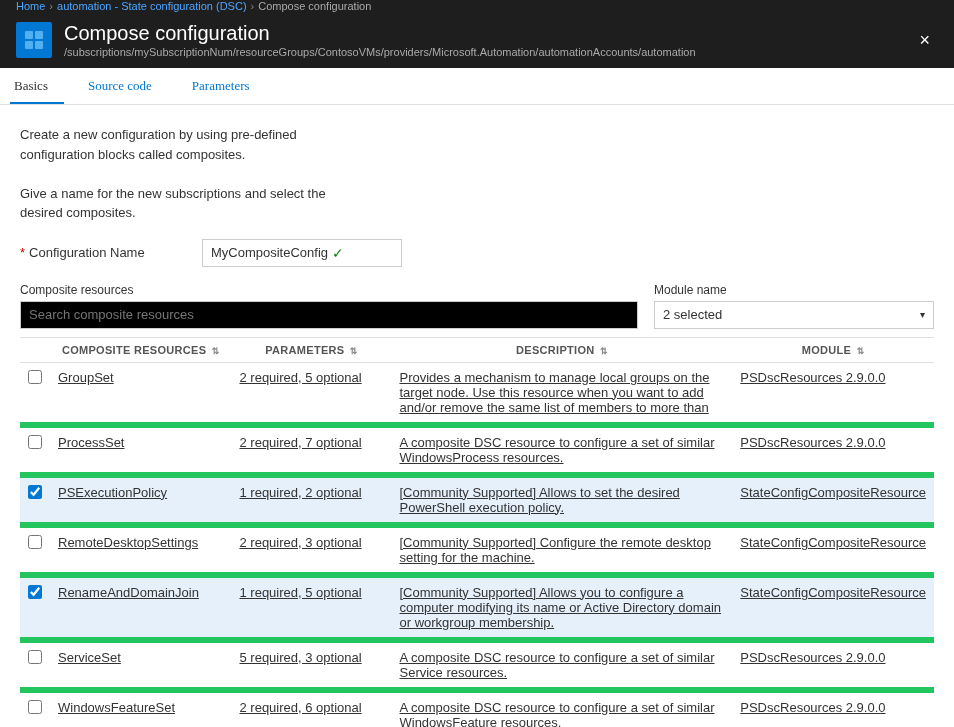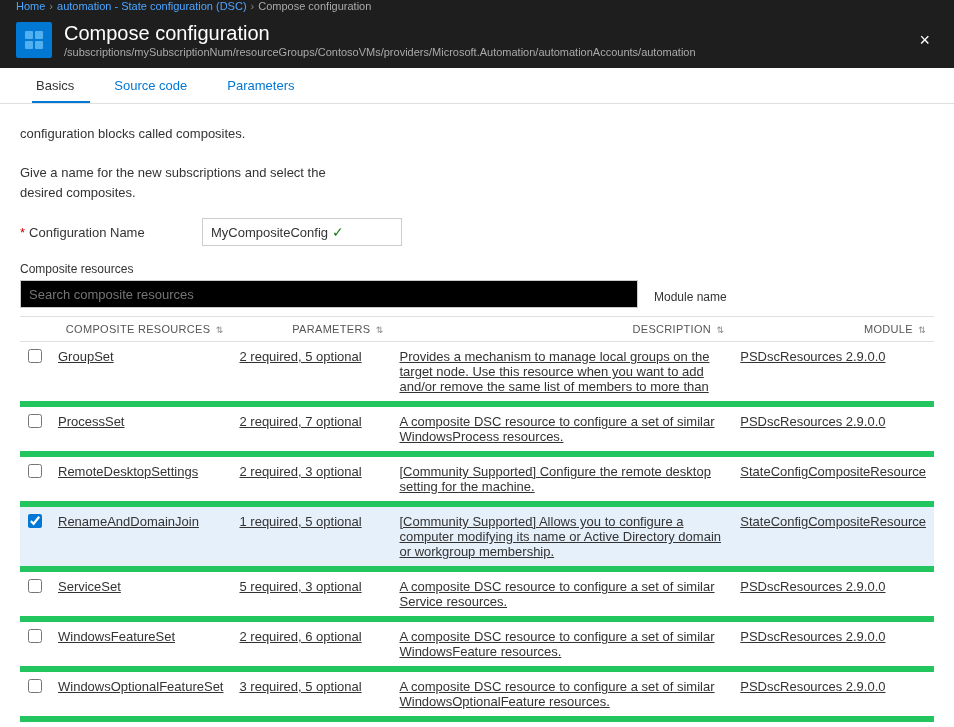--- a/index.html
+++ b/index.html
@@ -53,22 +53,23 @@
       cursor: pointer;
       padding: 4px 8px;
       background: none;
       border: none;
     }
 
     .tabs {
       background: #fff;
       border-bottom: 1px solid #e0e0e0;
       display: flex;
-      padding: 0 32px;
+      padding: 0 10px;
       gap: 0;
+      font-family: Liberation Serif, serif;
     }
     .tab {
       padding: 10px 16px 8px 4px;
       margin-right: 20px;
       cursor: pointer;
       font-size: 13px;
       color: #333;
       border-bottom: 2px solid transparent;
       text-decoration: none;
     }
@@ -163,23 +164,23 @@
     table {
       width: 100%;
       border-collapse: collapse;
       margin-top: 4px;
     }
     thead tr {
       border-top: 1px solid #e0e0e0;
       border-bottom: 1px solid #e0e0e0;
     }
     th {
-      text-align: right;
+      text-align: center;
       font-size: 11px;
-      font-weight: 400;
+      font-weight: 700;
       color: #555;
       padding: 6px 8px;
       text-transform: uppercase;
       letter-spacing: 0.3px;
     }
     th .sort-icon { color: #888; font-size: 9px; margin-left: 2px; }
     td {
       padding: 7px 8px;
       font-size: 13px;
       color: #333;
@@ -230,20 +231,21 @@
 </div>
 
 <div class="tabs">
   <span class="tab active">Basics</span>
   <span class="tab link-tab">Source code</span>
   <span class="tab link-tab">Parameters</span>
 </div>
 
 <div class="content">
   <div class="description-text">
+    <div>Create a new configuration by using pre-defined</div>
     <div>configuration blocks called composites.</div>
     <br>
     <div>Give a name for the new subscriptions and select the</div>
     <div>desired composites.</div>
   </div>
 
   <div class="field-row">
     <div class="field-label">
       <span class="required-star">*</span>
       <span>Configuration Name</span>
@@ -255,20 +257,24 @@
   </div>
 
   <div class="search-section">
     <div class="search-row">
       <div class="search-col">
         <div class="field-label-sm">Composite resources</div>
         <input type="text" class="search-input" placeholder="Search composite resources" style="">
       </div>
       <div class="module-col">
         <div class="field-label-sm">Module name</div>
+        <div class="dropdown">
+          <span>2 selected</span>
+          <span class="dropdown-arrow">▾</span>
+        </div>
       </div>
     </div>
   </div>
 
   <table>
     <thead>
       <tr>
         <th class="checkbox-col"></th>
         <th class="col-resource">
           COMPOSITE RESOURCES <span class="sort-icon">⇅</span>
@@ -292,20 +298,27 @@
           <td class="col-desc">Provides a mechanism to manage local groups on the target node. Use this resource when you want to add and/or remove the same list of members to more than</td>
           <td class="col-module">PSDscResources 2.9.0.0</td>
         </tr>
         <tr>
           <td class="checkbox-col"><input type="checkbox" style=""></td>
           <td class="col-resource">ProcessSet</td>
           <td class="col-params">2 required, 7 optional</td>
           <td class="col-desc">A composite DSC resource to configure a set of similar WindowsProcess resources.</td>
           <td class="col-module">PSDscResources 2.9.0.0</td>
         </tr>
+        <tr class="highlighted-row">
+          <td class="checkbox-col"><input type="checkbox" checked="" style=""></td>
+          <td class="col-resource">PSExecutionPolicy</td>
+          <td class="col-params">1 required, 2 optional</td>
+          <td class="col-desc">[Community Supported] Allows to set the desired PowerShell execution policy.</td>
+          <td class="col-module">StateConfigCompositeResource</td>
+        </tr>
         <tr>
           <td class="checkbox-col"><input type="checkbox" style=""></td>
           <td class="col-resource">RemoteDesktopSettings</td>
           <td class="col-params">2 required, 3 optional</td>
           <td class="col-desc">[Community Supported] Configure the remote desktop setting for the machine.</td>
           <td class="col-module">StateConfigCompositeResource</td>
         </tr>
         <tr class="highlighted-row">
           <td class="checkbox-col"><input type="checkbox" checked="" style=""></td>
           <td class="col-resource">RenameAndDomainJoin</td>

